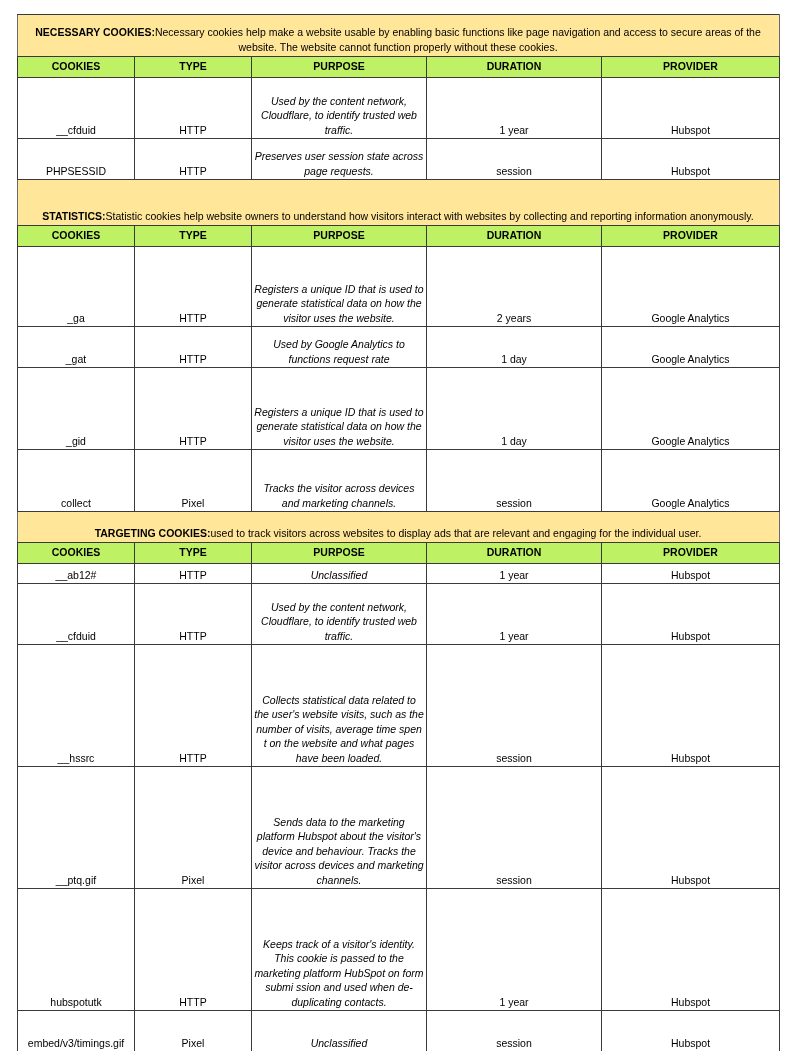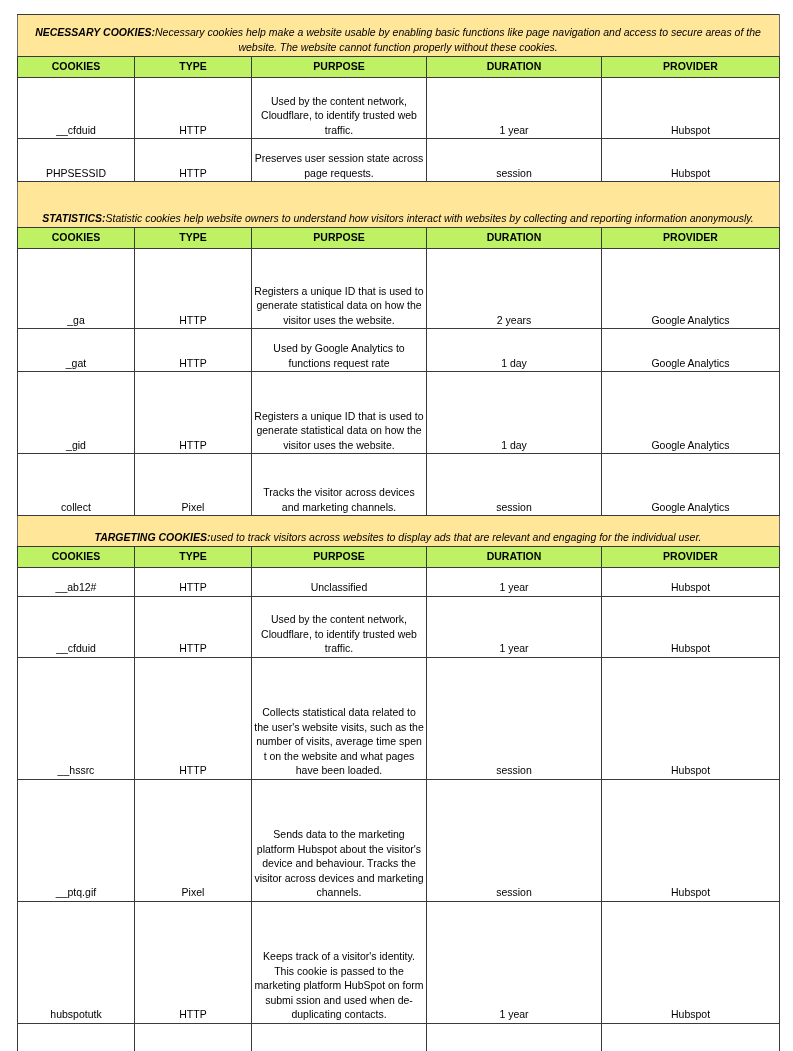--- a/index.html
+++ b/index.html
@@ -5,24 +5,24 @@
   html, body { margin: 0; padding: 0; background: #ffffff; }
   body { width: 793px; height: 1051px; position: relative; overflow: hidden;
          font-family: "Liberation Sans", sans-serif; color: #000; }
   table { position: absolute; left: 17px; top: 14px; border-collapse: collapse;
           table-layout: fixed; width: 762px; font-size: 10.5px; }
   col.c1 { width: 117px; } col.c2 { width: 117px; } col.c3 { width: 175px; }
   col.c4 { width: 175px; } col.c5 { width: 178px; }
   td, th { border: 1px solid #3a3a3a; padding: 0 1px 1px 1px; text-align: center;
            vertical-align: bottom; line-height: 14.5px; overflow: hidden; }
   tr.section td { background: #ffe699; border-left: 1.5px solid #6b6b6b; border-right: 1.5px solid #6b6b6b;
-                  vertical-align: bottom; padding: 0 5px 2px 4px; font-style: italic; }
+                  vertical-align: bottom; padding: 0 5px 2px 4px; }
   tr.section td b { font-weight: bold; }
   tr.colhead th { background: #bef264; font-weight: bold; font-size: 10.5px; vertical-align: middle; }
-  td.purpose { padding: 12px 2px 1px 2px; }
+  td.purpose { padding: 0 2px 1px 2px; font-style: italic; }
 </style>
 </head>
 <body>
 
 <table>
   <colgroup>
       <col class="c1">
       <col class="c2">
       <col class="c3">
       <col class="c4">

